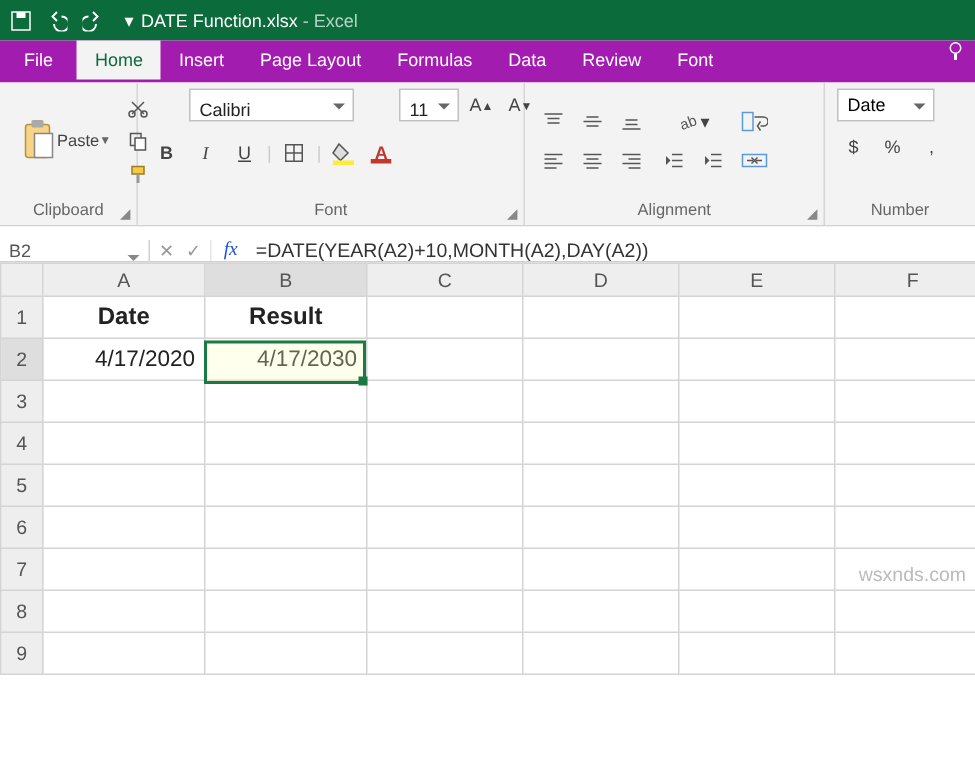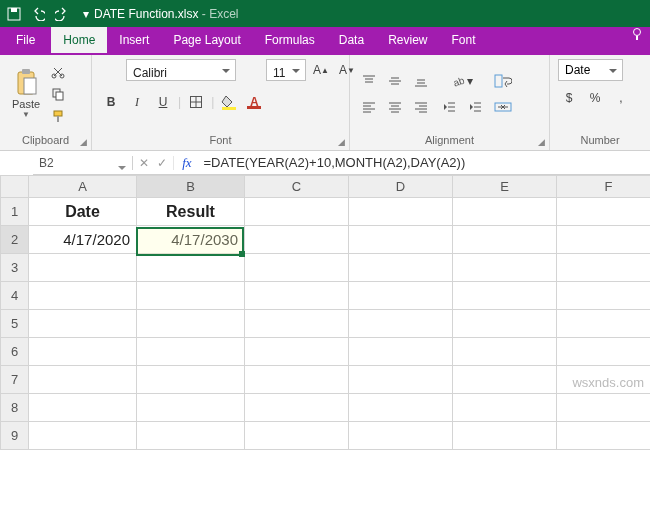--- a/index.html
+++ b/index.html
@@ -16,38 +16,38 @@
 .tab.file { padding-left: 16px; padding-right: 16px; }
 .tab.active { background: #f3f3f3; color: #0b6b3a; }
 .tabs .spacer { flex: 1; }
 .tabs .rico { color: #fff; padding: 0 6px 6px; }
 
 .ribbon { background: #f3f3f3; border-bottom: 1px solid #d0d0d0; height: 96px; display: flex; }
 .group { border-right: 1px solid #d6d6d6; display: flex; flex-direction: column; }
 .g-body { flex: 1; display: flex; align-items: center; padding: 4px 8px; gap: 6px; }
 .g-label { text-align: center; font-size: 11px; color: #666; padding: 2px 0 4px; position: relative; }
 .g-label .launcher { position: absolute; right: 4px; bottom: 3px; font-size: 9px; color: #888; }
-.paste-btn { display: flex; flex-direction: column; align-items: center; padding: 2px 4px; justify-content: center; }
+.paste-btn { display: flex; flex-direction: row; align-items: center; padding: 2px 4px; justify-content: center; }
 .clip-right { display: flex; flex-direction: column; gap: 6px; }
 
 .fontrow1 { display: flex; align-items: center; gap: 4px; }
 .font-combo { border: 1px solid #c0c0c0; background: #fff; height: 22px; display: flex; align-items: flex-end; padding: 0 18px 0 6px; font-size: 12px; color: #222; position: relative; margin-left: 26px; }
 .font-combo.name { width: 110px; }
 .font-combo.size { width: 40px; }
 .font-combo::after { content: ""; position: absolute; right: 5px; top: 9px; border: 4px solid transparent; border-top-color: #666; }
 .tbtn { border: 1px solid transparent; background: transparent; height: 22px; min-width: 22px; display: inline-flex; align-items: center; justify-content: center; color: #444; font-size: 12px; }
 .fontrow2 { display: flex; align-items: center; gap: 4px; margin-top: 4px; }
 
 .alignrow { display: flex; align-items: center; gap: 4px; }
 .align-col { display: flex; flex-direction: column; gap: 4px; }
 .format-combo { border: 1px solid #c0c0c0; background: #fff; height: 22px; width: 65px; padding: 0 16px 0 6px; display: flex; align-items: center; position: relative; font-size: 12px; }
 .format-combo::after { content: ""; position: absolute; right: 5px; top: 9px; border: 4px solid transparent; border-top-color: #666; }
 .numrow { display: flex; gap: 4px; }
 
-.namebar { height: 24px; border-bottom: 1px solid #d0d0d0; display: flex; align-items: center; background: #fff; margin-left: 33px; }
+.namebar { height: 24px; border-bottom: 1px solid #d0d0d0; display: flex; align-items: flex-end; background: #fff; }
 .namebox { width: 100px; border-right: 1px solid #d0d0d0; display: flex; align-items: center; padding: 0 6px; position: relative; color: #555; font-size: 12px; }
 .namebox::after { content: ""; position: absolute; right: 6px; top: 10px; border: 4px solid transparent; border-top-color: #888; }
 .fx-btns { display: flex; align-items: center; gap: 8px; padding: 0 6px; border-right: 1px solid #e6e6e6; color: #999; }
 .fx-label { font-style: italic; font-family: "Times New Roman", serif; font-size: 13px; color: #1d4ed8; padding: 0 8px; display: flex; align-items: center; }
 .formula { flex: 1; display: flex; align-items: center; padding: 0 4px; font-size: 13px; color: #333; }
 
 .gridwrap { position: relative; }
 table.grid { border-collapse: collapse; table-layout: fixed; width: 660px; }
 .grid th, .grid td { border: 1px solid #d4d4d4; }
 .grid thead th { background: #eee; color: #555; font-weight: normal; height: 22px; font-size: 13px; }

